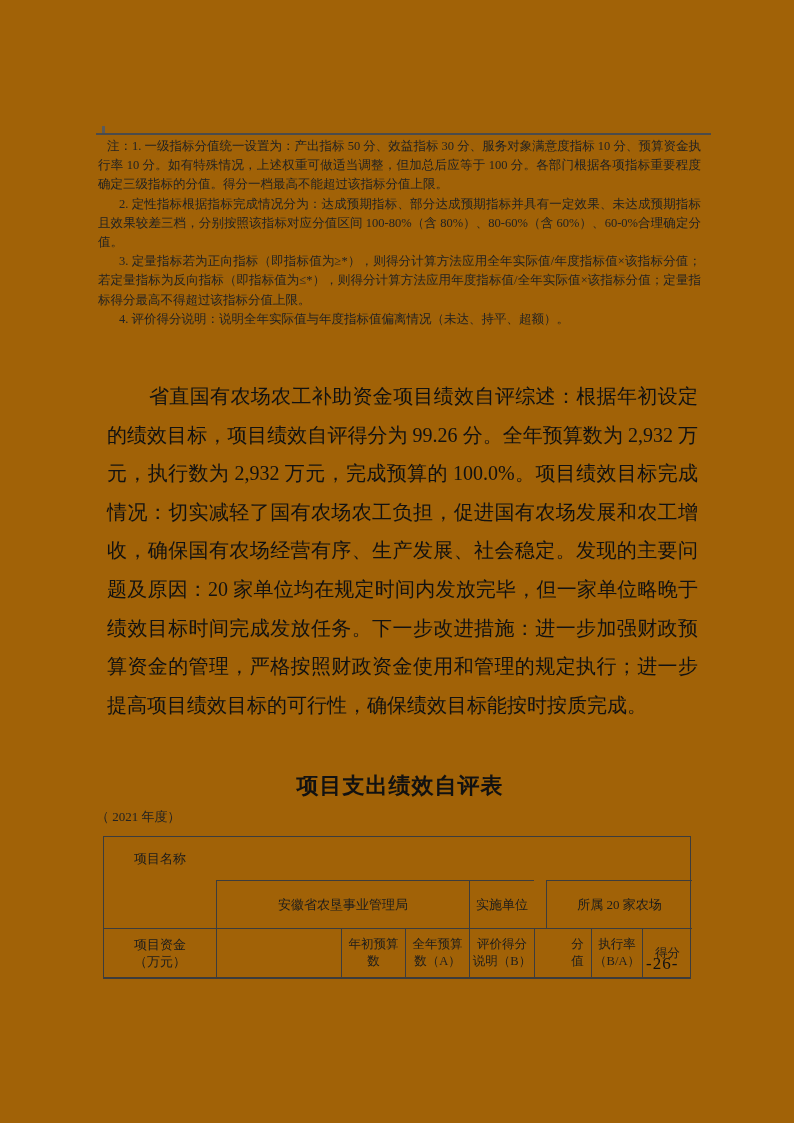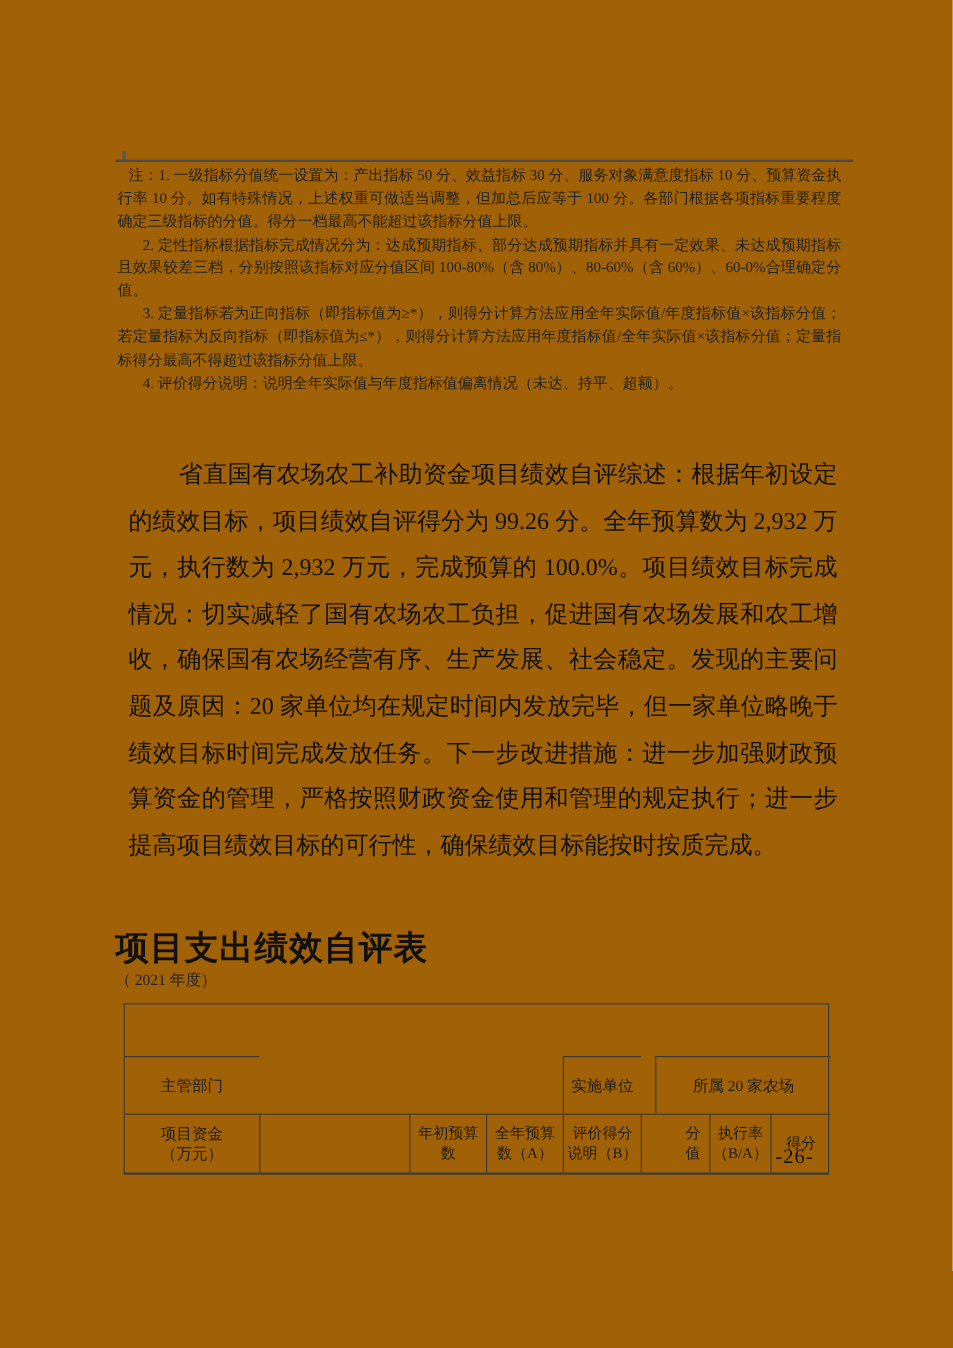--- a/index.html
+++ b/index.html
@@ -44,24 +44,24 @@
     font-size: 20px;
     line-height: 38.6px;
     text-align: justify;
     text-indent: 42px;
     color: #111111;
   }
   .table-title {
     position: absolute;
     left: 96px; top: 771px;
     width: 608px;
-    text-align: left;
+    text-align: center;
     font-family: "Liberation Sans", "DejaVu Sans", sans-serif;
     font-weight: 700;
-    font-size: 28px;
+    font-size: 22px;
     letter-spacing: 1px;
     color: #111111;
   }
   .table-subtitle {
     position: absolute;
     left: 96px; top: 808px;
     width: 608px;
     text-align: left;
     font-size: 13px;
     color: #222222;
@@ -113,22 +113,23 @@
     <div class="note-rest">4. 评价得分说明：说明全年实际值与年度指标值偏离情况（未达、持平、超额）。</div>
   </div>
 
   <p class="summary">省直国有农场农工补助资金项目绩效自评综述：根据年初设定的绩效目标，项目绩效自评得分为 99.26 分。全年预算数为 2,932 万元，执行数为 2,932 万元，完成预算的 100.0%。项目绩效目标完成情况：切实减轻了国有农场农工负担，促进国有农场发展和农工增收，确保国有农场经营有序、生产发展、社会稳定。发现的主要问题及原因：20 家单位均在规定时间内发放完毕，但一家单位略晚于绩效目标时间完成发放任务。下一步改进措施：进一步加强财政预算资金的管理，严格按照财政资金使用和管理的规定执行；进一步提高项目绩效目标的可行性，确保绩效目标能按时按质完成。</p>
 
   <div class="table-title">项目支出绩效自评表</div>
   <div class="table-subtitle">（ 2021 年度）</div>
 
   <div class="eval-table">
 
+    <div class="cell" style="grid-column:1; grid-row:1;">项目名称</div>
 
-    <div class="cell bt" style="grid-column:1; grid-row:2;">主管部门</div>
+    <div class="cell bl bt" style="grid-column:2 / span 3; grid-row:2;">安徽省农垦事业管理局</div>
     <div class="cell bl bt" style="grid-column:5; grid-row:2;">实施单位</div>
     <div class="cell bl bt" style="grid-column:6 / span 3; grid-row:2;margin-left:12px;">所属 20 家农场</div>
 
     <div class="cell bt pre" style="grid-column:1; grid-row:3;">项目资金
 （万元）</div>
     <div class="cell bl bt" style="grid-column:2; grid-row:3;"></div>
     <div class="cell bl bt small" style="grid-column:3; grid-row:3;">年初预算数</div>
     <div class="cell bl bt small" style="grid-column:4; grid-row:3;">全年预算数（A）</div>
     <div class="cell bl bt small" style="grid-column:5; grid-row:3;">评价得分说明（B）</div>
     <div class="cell bl bt small" style="grid-column:6; grid-row:3;padding-left:31px;">分值</div>

